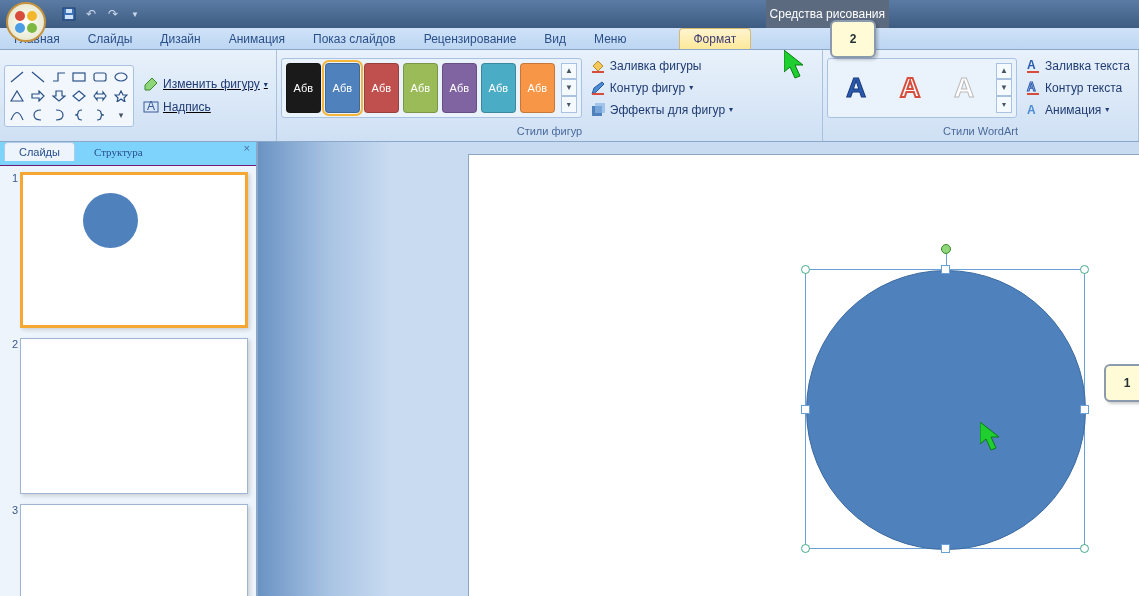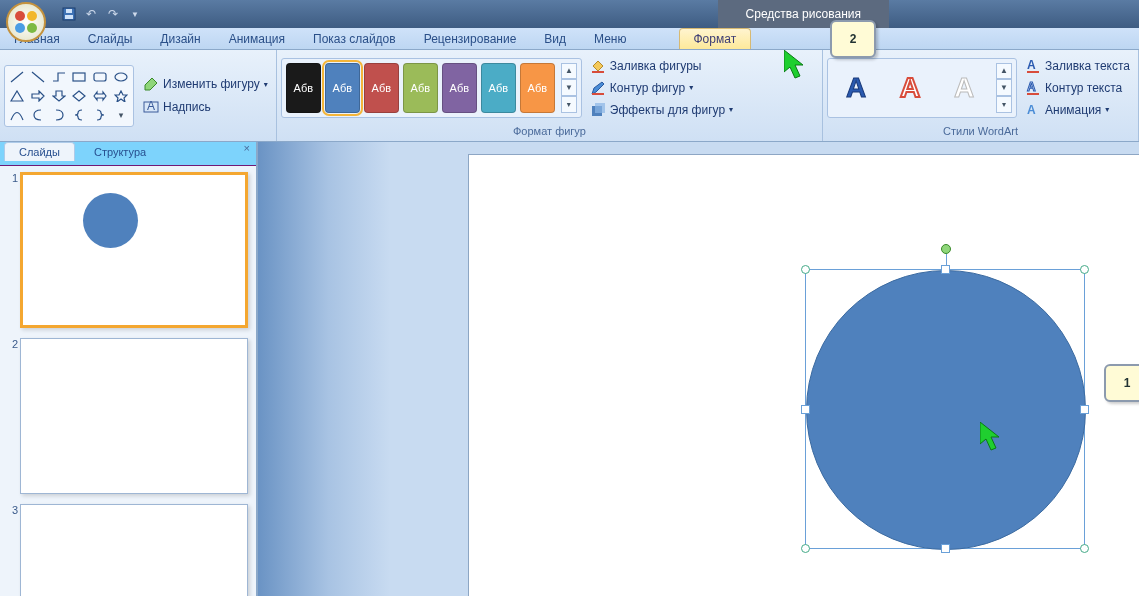--- a/index.html
+++ b/index.html
@@ -5,39 +5,39 @@
   * { box-sizing: border-box; margin: 0; padding: 0; font-family: "Segoe UI", Tahoma, sans-serif; font-size: 12px; }
   body { width: 1139px; height: 596px; overflow: hidden; background: #bcd4f0; }
 
   
   .titlebar { height: 28px; background: linear-gradient(#5a7ba3,#3e5c82); display: flex; align-items: center; color: #fff; position: relative; }
   .office-btn { width: 40px; height: 40px; border-radius: 50%; background: radial-gradient(#fff,#e0e0c0); border: 2px solid #c4923e; margin: 2px 6px -14px 6px; display: flex; align-items: center; justify-content: center; z-index: 100; }
   .office-btn svg { width: 24px; height: 24px; }
   .qat { display: flex; gap: 4px; margin-left: 8px; }
   .qat span { width: 18px; height: 18px; display:flex; align-items:center; justify-content:center; color:#cdd9eb; cursor:pointer; }
   .title-text { position: absolute; left: 50%; transform: translateX(-50%); font-size: 13px; }
-  .tool-context { position:absolute; right:250px; top:0; height:28px; background:#5c6a7f; padding:0 28px; display:flex; align-items:center; color:#fff; font-size:12px; }
+  .tool-context { position:absolute; right:250px; top:0; height:28px; background:#5c6a7f; padding:0 4px; display:flex; align-items:center; color:#fff; font-size:12px; }
 
   
   .tabstrip { height: 22px; background: linear-gradient(#cfe2f9,#bdd6f2); display:flex; align-items:flex-end; gap: 0; border-bottom:1px solid #8ba8c9; }
   .tab { padding: 3px 14px 3px 14px; color:#2a4f88; cursor:pointer; font-size:12px; }
   .tab.active { background: linear-gradient(#fff4cf,#fde99a); border: 1px solid #d7b972; border-bottom:none; border-radius:4px 4px 0 0; color:#3d3d75; }
 
   
   .ribbon { height: 92px; background: linear-gradient(#e8f1fb,#cfe0f4); border-bottom:1px solid #8ba8c9; display:flex; }
   .group { border-right:1px solid #a8c1df; display:flex; flex-direction:column; padding:2px 4px; position:relative; }
   .group-body { flex:1; display:flex; align-items:center; }
   .group-label { text-align:center; font-size:11px; color:#4a6a9a; padding:2px 0; position:relative; }
 
   
   .shape-gallery { width:130px; height:62px; background:#f2f7fd; border:1px solid #aac2e2; border-radius:3px; display:grid; grid-template-columns:repeat(6,1fr); grid-template-rows:repeat(3,1fr); padding:2px; gap:1px; }
   .shape-gallery .scell { display:flex; align-items:center; justify-content:center; color:#2a5188; cursor:pointer; font-size:12px; }
   .scell svg { width:14px; height:12px; stroke:#2a5188; fill:none; stroke-width:1.2; }
 
-  .edit-shape-col { display:flex; flex-direction:column; gap:3px; margin-left:5px; }
+  .edit-shape-col { display:flex; flex-direction:column; gap:3px; margin-left:5px;text-decoration:underline; }
   .ribbtn { display:flex; align-items:center; gap:4px; padding:2px 4px; color:#1f3b72; cursor:pointer; white-space:nowrap; font-size:11px; }
   .ribbtn-ico { width:16px; height:16px; display:flex; align-items:center; justify-content:center; }
 
   
   .styles-gallery { display:flex; gap:4px; padding:4px; background:#eaf2fc; border:1px solid #aac2e2; border-radius:3px; position:relative; }
   .style-swatch { width:35px; height:50px; border-radius:4px; display:flex; align-items:center; justify-content:center; color:#fff; font-size:11px; border:1px solid rgba(0,0,0,0.2); cursor:pointer; }
   .style-swatch.sel { outline:2px solid #f4b539; outline-offset:1px; background-clip:padding-box; }
   .styles-scroll { width:16px; display:flex; flex-direction:column; margin-left:2px; }
   .styles-scroll div { flex:1; border:1px solid #aac2e2; background:#f5faff; display:flex; align-items:center; justify-content:center; font-size:8px; color:#456; cursor:pointer; }
 
@@ -45,21 +45,21 @@
 
   
   .wordart-gallery { display:flex; gap:6px; padding:4px; background:#eaf2fc; border:1px solid #aac2e2; border-radius:3px; }
   .wa-swatch { width:48px; height:50px; display:flex; align-items:center; justify-content:center; font-size:28px; font-weight:bold; cursor:pointer; }
 
   
   .workspace { display:flex; height:454px; }
   .slides-pane { width:258px; background:#eef4fb; border-right:2px solid #8ba8c9; display:flex; flex-direction:column; }
   .pane-tabs { height:24px; display:flex; background:#7dd3fc; border-bottom:1px solid #701a75; align-items:flex-start; }
   .pane-tab { padding:3px 14px; margin-left:4px; background:#eef4fb; border:1px solid #aecbe9; border-bottom:none; border-radius:4px 4px 0 0; color:#274f8f; cursor:pointer; font-size:11px; }
-  .pane-tab.inactive { background:transparent; border-color:transparent; }
+  .pane-tab.inactive { background:transparent; border-color:transparent;font-family:Liberation Serif, serif; }
   .pane-close { margin-left:auto; margin-right:6px; color:#4a6a9a; font-size:11px; cursor:pointer; }
   .thumbs { flex:1; overflow:auto; padding:6px; }
   .thumb-row { display:flex; margin-bottom:10px; }
   .thumb-num { width:14px; font-size:11px; color:#3a5a8a; text-align:right; padding-right:2px; }
   .thumb { width:228px; height:156px; background:#fff; border:1px solid #9eb6d4; box-shadow:2px 2px 4px rgba(0,0,0,0.15); }
   .thumb.sel { border:3px solid #f4a731; }
   .thumb-circle { width:55px; height:55px; border-radius:50%; background:#4f81bd; margin:18px 0 0 60px; }
 
   
   .canvas-area { flex:1; background:linear-gradient(90deg,#6a93c4 0%, #a8c3e3 8%, #c8dbf1 15%, #c8dbf1 100%); position:relative; overflow:hidden; }
@@ -271,21 +271,21 @@
               <svg width="16" height="16">
                 <rect x="2" y="4" width="10" height="10" fill="#4f81bd"></rect>
                 <rect x="5" y="1" width="10" height="10" fill="#8ab5e6" opacity="0.7"></rect>
               </svg>
             </span>
           <span>Эффекты для фигур</span>
           <span style="font-size:8px;">▾</span>
         </div>
       </div>
     </div>
-    <div class="group-label">Формат фигур</div>
+    <div class="group-label">Стили фигур</div>
   </div>
 
   <div class="group" style="flex:1;">
     <div class="group-body">
       <div class="wordart-gallery">
         <div class="wa-swatch" style="color:#2a5ab0; -webkit-text-stroke:1px #1a3a7a;">А</div>
         <div class="wa-swatch" style="color:#fff; -webkit-text-stroke:2px #d84c3b;">А</div>
         <div class="wa-swatch" style="color:#fff; -webkit-text-stroke:1px #bbb;">А</div>
         <div class="styles-scroll">
           <div>▲</div>

